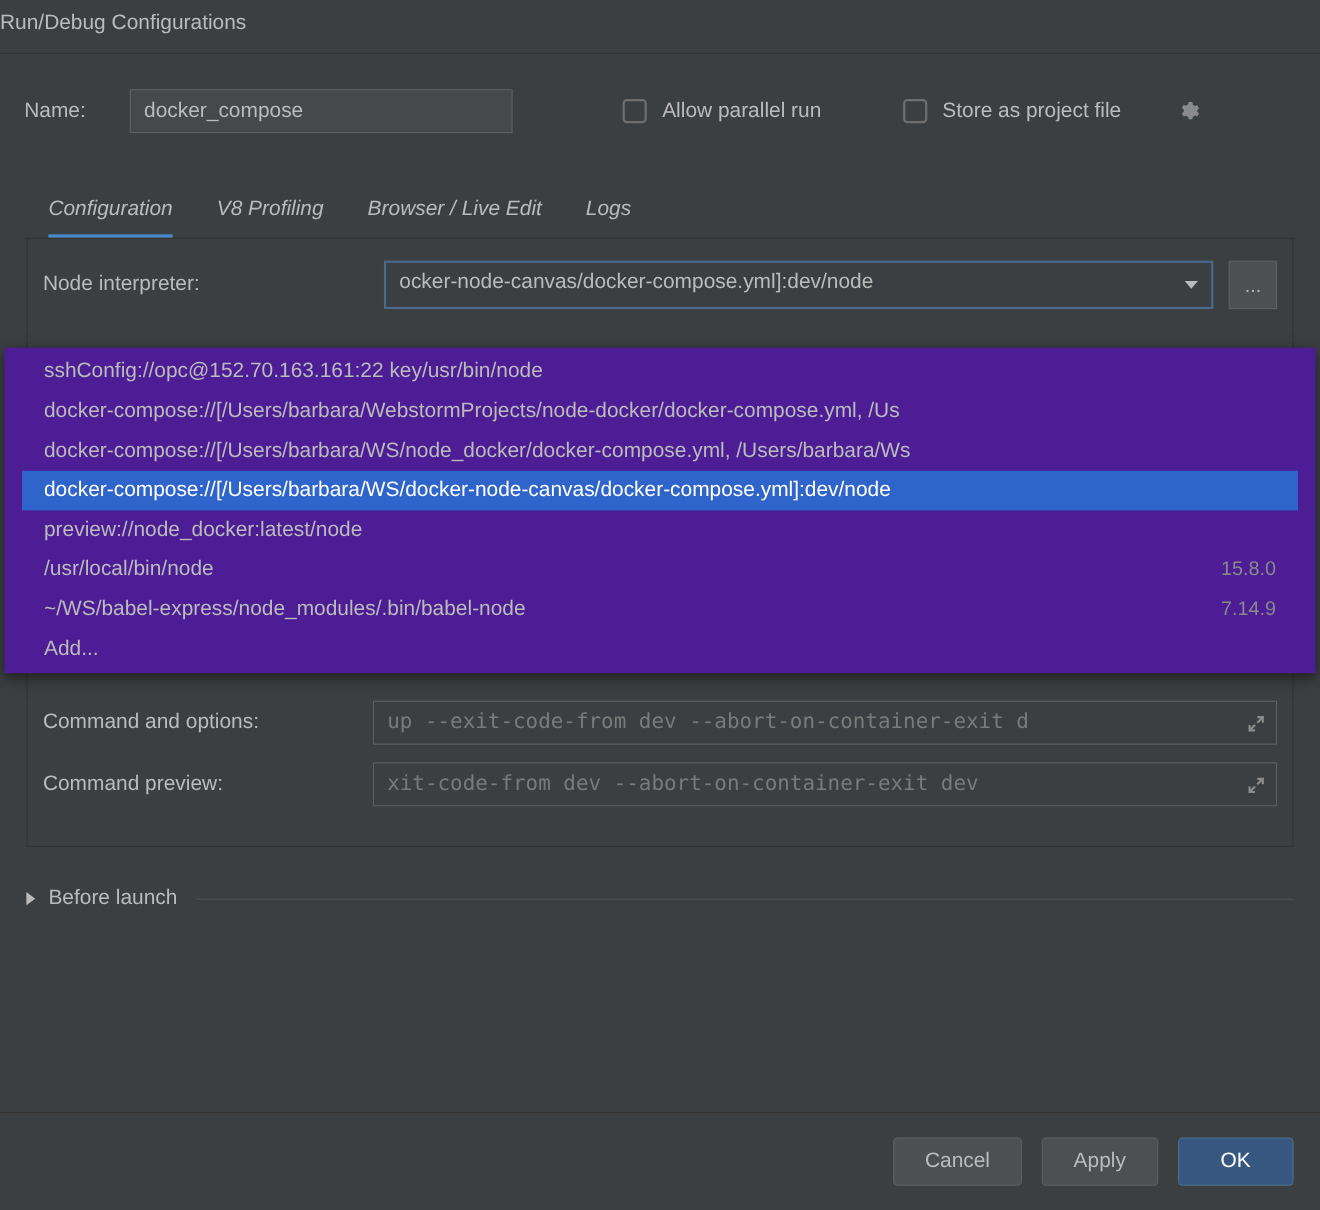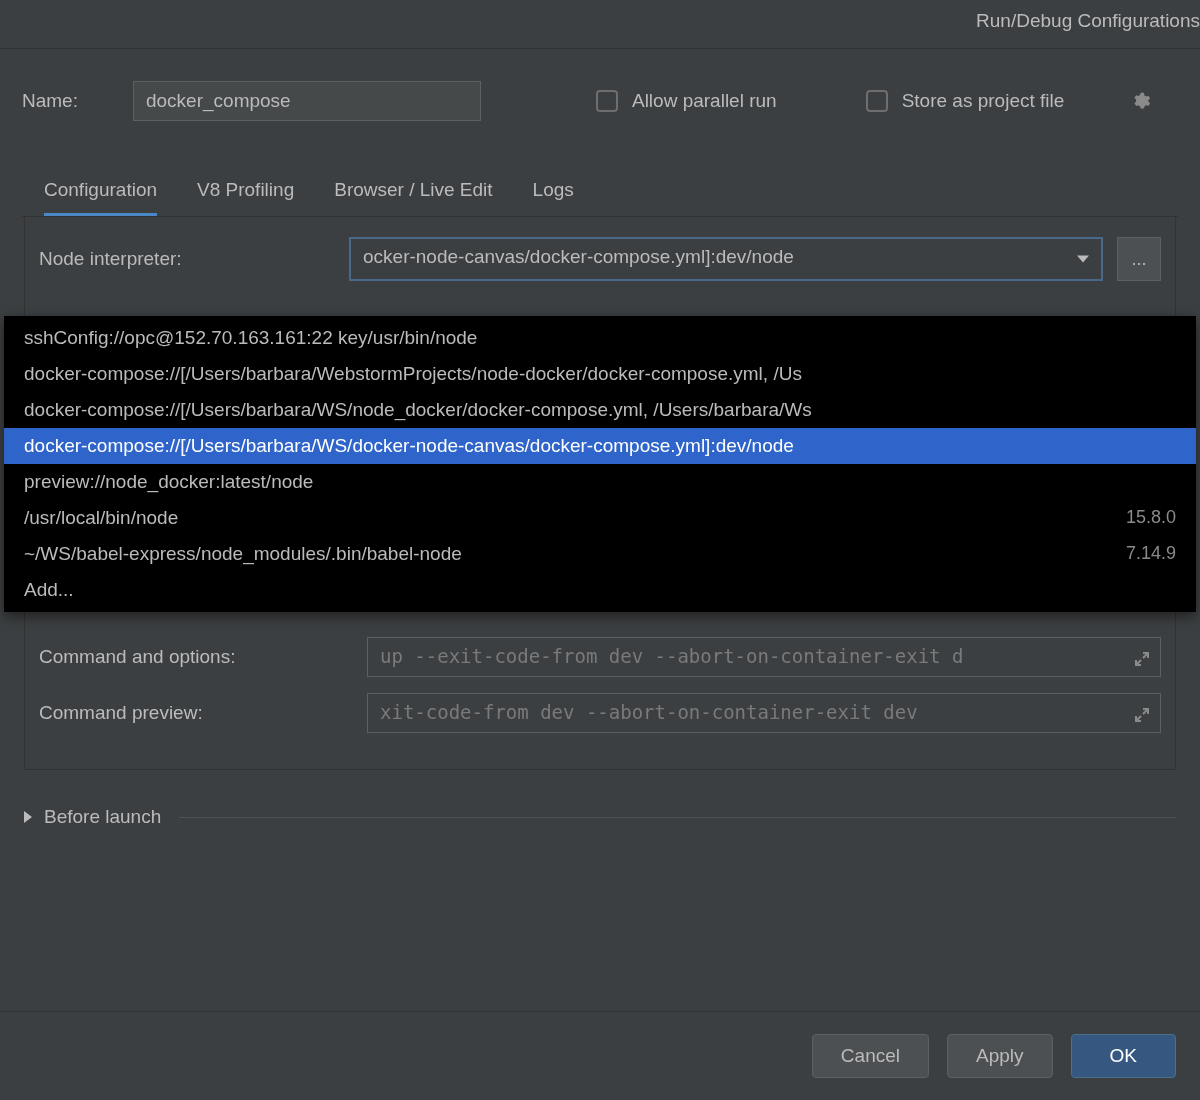--- a/index.html
+++ b/index.html
@@ -7,33 +7,33 @@
       background: #3c3f41;
       color: #bbbbbb;
       font-family: -apple-system, BlinkMacSystemFont, "Segoe UI", sans-serif;
       font-size: 18px;
       width: 1200px;
       height: 1100px;
       overflow: hidden;
       position: relative;
     }
     .title-bar {
-      text-align: right;
+      text-align: left;
       padding: 10px 0 16px 0;
       color: #bbbbbb;
       font-size: 19px;
       border-bottom: 1px solid #323232;
     }
     .content {
       padding: 32px 22px 0 22px;
     }
     .name-row {
       display: flex;
       align-items: center;
-      gap: 55px;
+      gap: 40px;
       margin-bottom: 48px;
     }
     .name-label { color: #bbbbbb; font-size: 19px; }
     .name-input {
       background: #45494a;
       border: 1px solid #5e6060;
       color: #bbbbbb;
       padding: 6px 12px;
       font-size: 19px;
       width: 348px;
@@ -59,20 +59,21 @@
       margin-left: 12px;
       cursor: pointer;
     }
     .gear-icon svg { fill: #8a8a8a; }
     .tabs {
       display: flex;
       gap: 40px;
       border-bottom: 1px solid #323232;
       margin-bottom: 0;
       padding-left: 22px;
+      font-style: italic;
     }
     .tab {
       padding: 10px 0 12px 0;
       color: #bbbbbb;
       font-size: 19px;
       cursor: pointer;
       border-bottom: 3px solid transparent;
     }
     .tab.active {
       border-bottom: 3px solid #4a88c7;
@@ -127,24 +128,24 @@
       cursor: pointer;
       display: flex;
       align-items: center;
       justify-content: center;
     }
     .dropdown {
       position: absolute;
       left: 4px;
       right: 4px;
       top: 316px;
-      background: #000000;
+      background: #4c1d95;
       box-shadow: 0 4px 12px rgba(0,0,0,0.5);
       z-index: 1000;
-      padding: 4px 0;
+      padding: 4px 16px;
     }
     .dropdown-item {
       display: flex;
       justify-content: space-between;
       padding: 7px 20px;
       color: #bbbbbb;
       font-size: 19px;
       white-space: nowrap;
       overflow: hidden;
       cursor: pointer;
@@ -185,21 +186,20 @@
       background: #3c3f41;
       border: 1px solid #5e6060;
       color: #7a7a7a;
       padding: 7px 36px 7px 12px;
       font-size: 19px;
       height: 40px;
       font-family: "Menlo", monospace;
       overflow: hidden;
       white-space: nowrap;
       position: relative;
-      margin-left: 28px;
     }
     .expand-icon {
       position: absolute;
       right: 10px;
       top: 50%;
       transform: translateY(-50%);
       width: 16px; height: 16px;
     }
     .expand-icon svg { stroke: #8a8a8a; fill: none; stroke-width: 2; }
     .footer {

